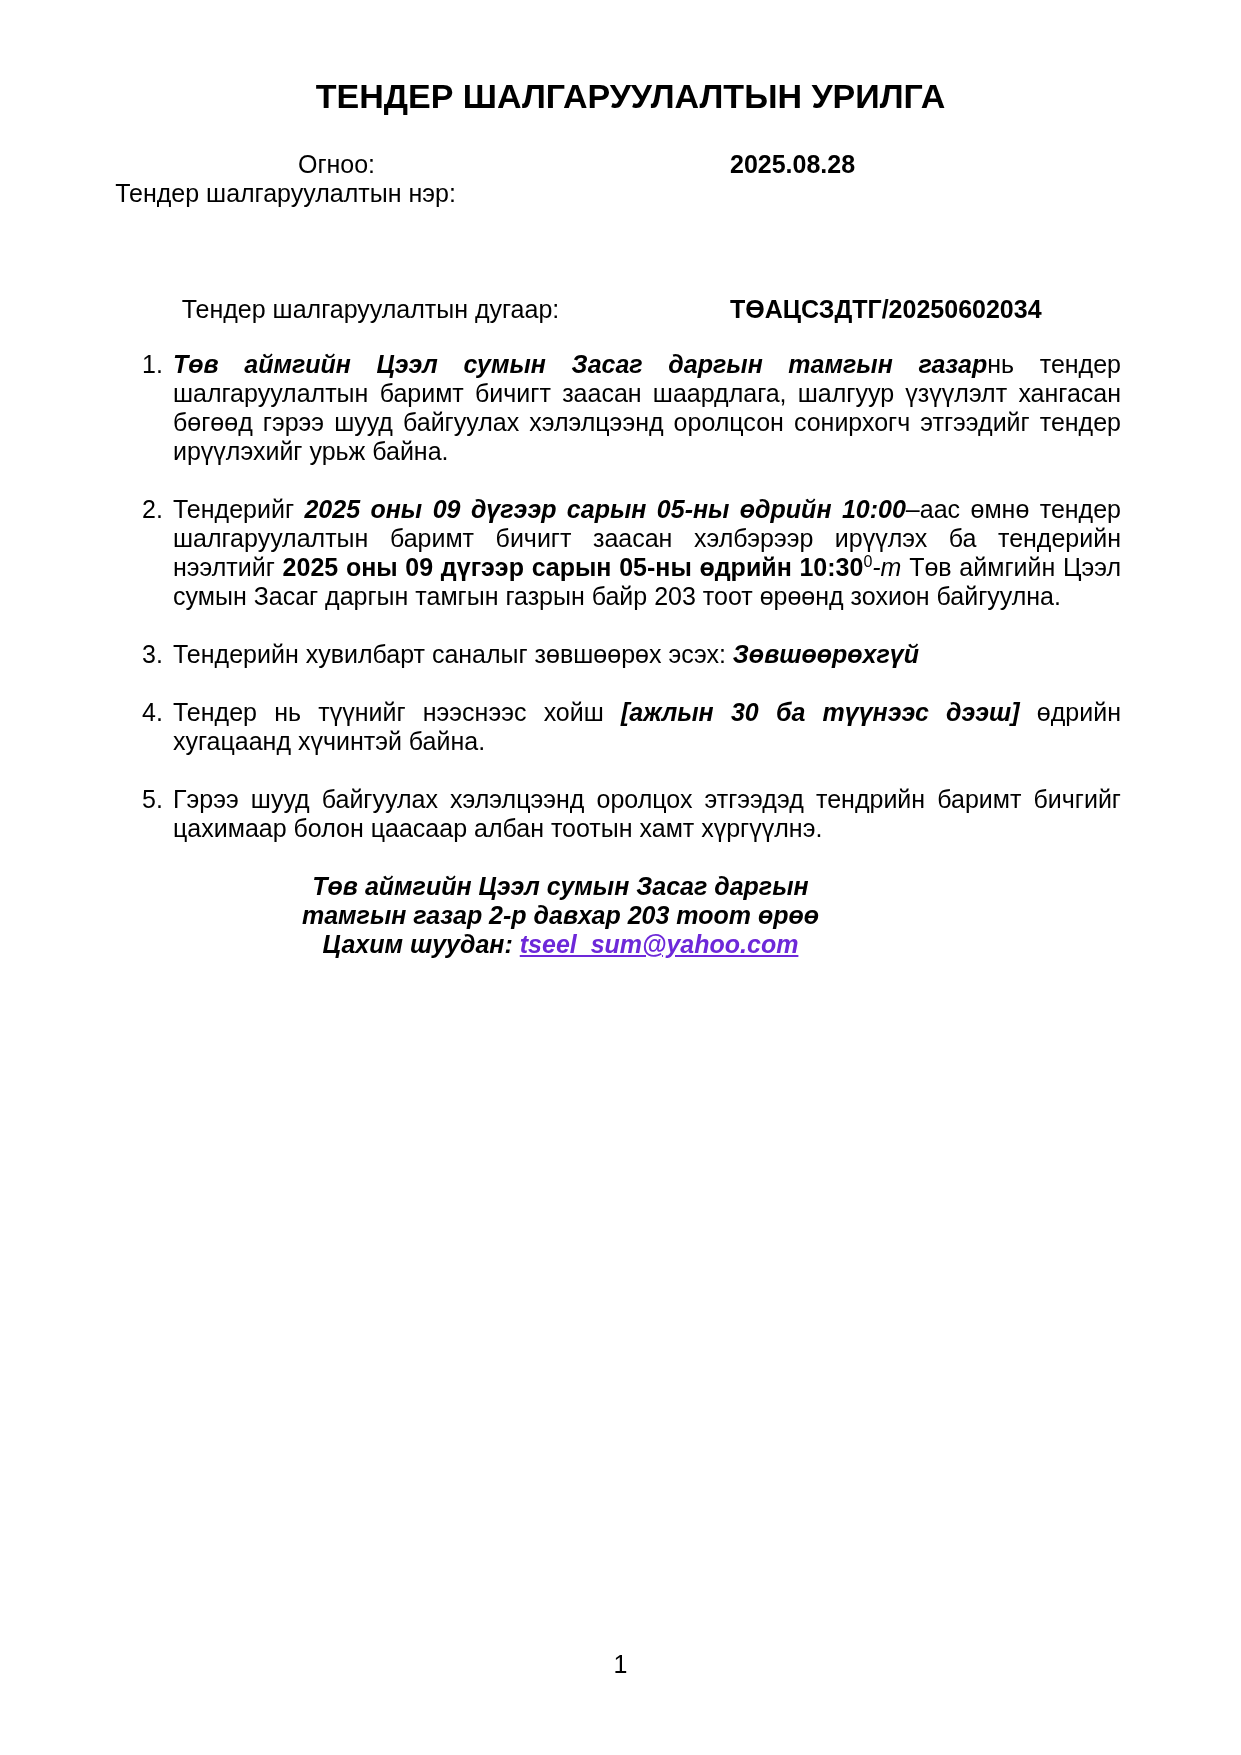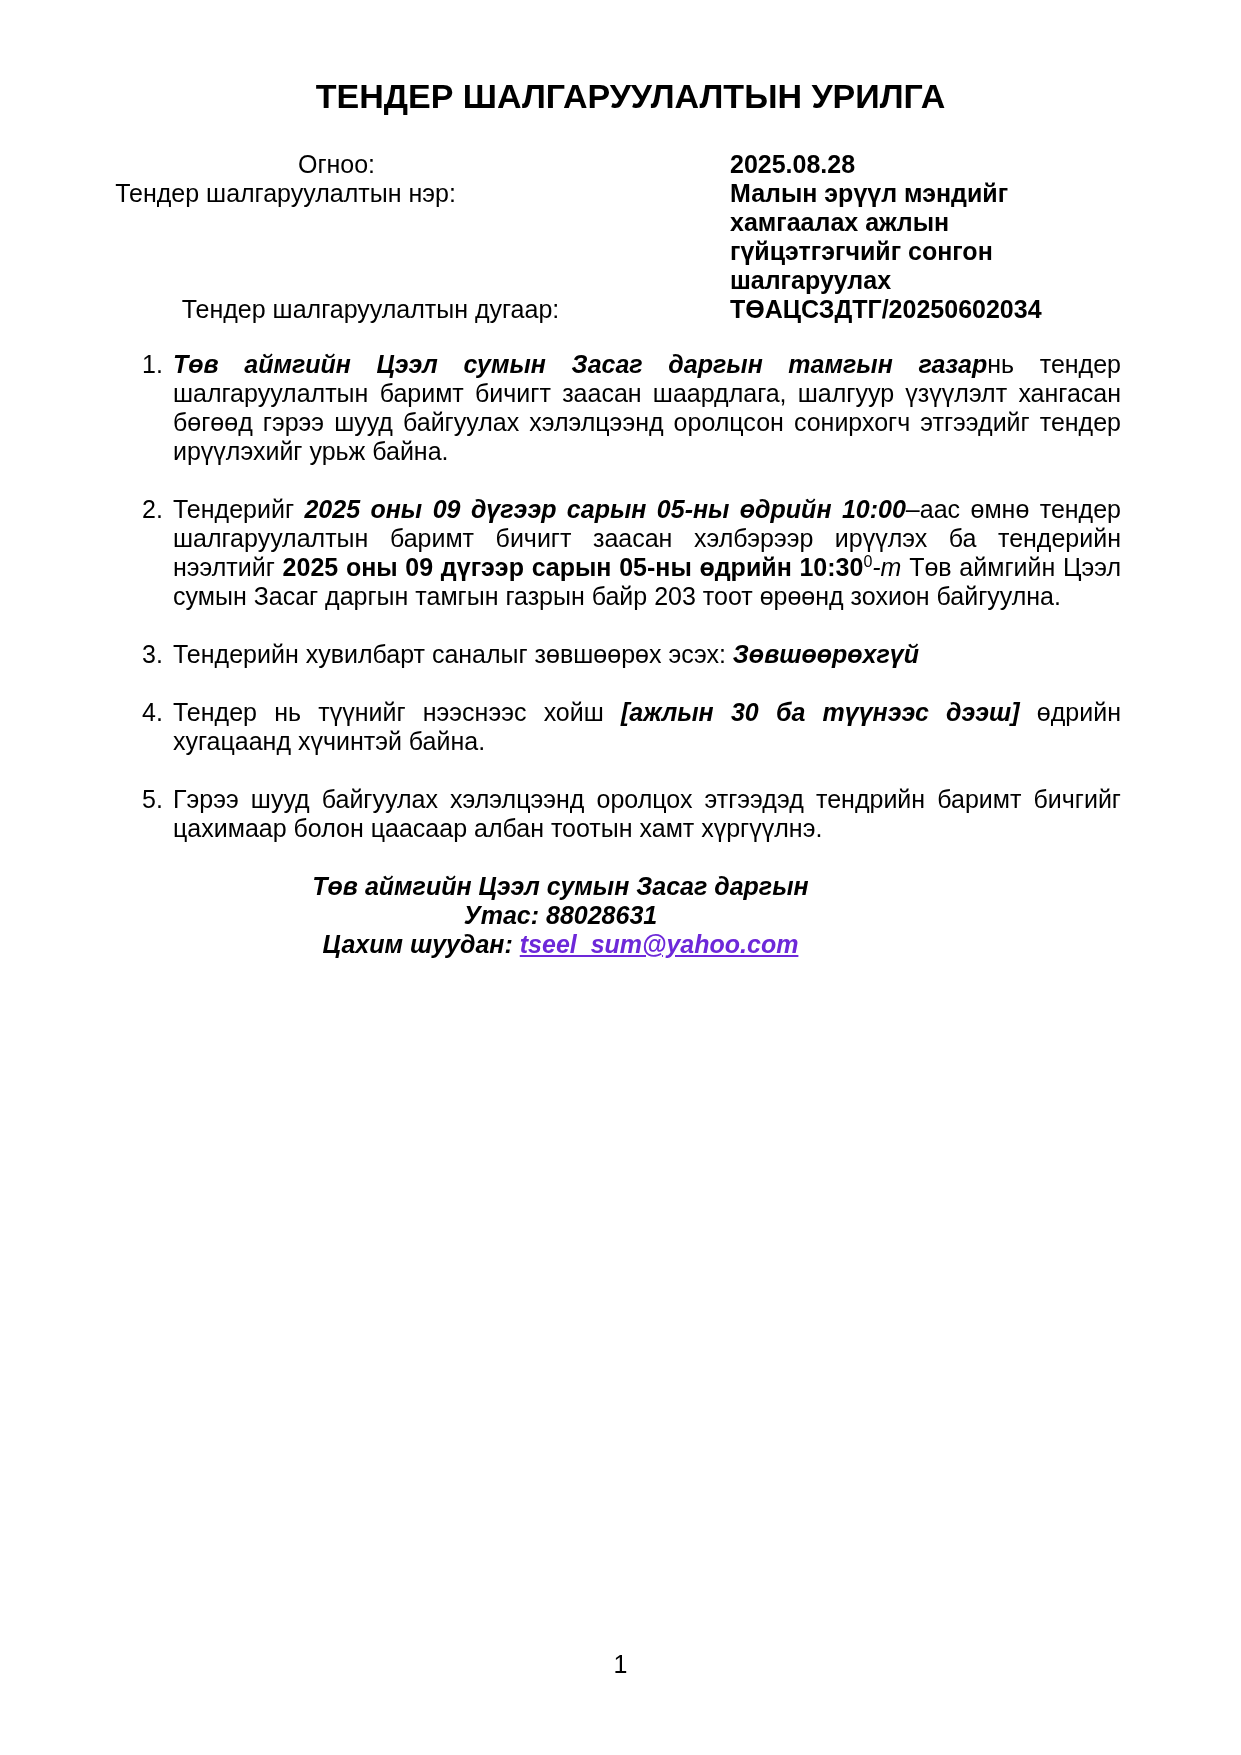--- a/index.html
+++ b/index.html
@@ -49,21 +49,20 @@
 <body>
 
 <div class="page">
 
   <div class="doc-title">ТЕНДЕР ШАЛГАРУУЛАЛТЫН УРИЛГА</div>
 
   <div class="hdr-label row1">Огноо:</div>
   <div class="hdr-value row1">2025.08.28</div>
 
   <div class="hdr-label row2">Тендер шалгаруулалтын нэр:</div>
-  <div class="hdr-value row2">Малын эрүүл мэндийг хамгаалах ажлын гүйцэтгэгчийг сонгон шалгаруулах</div>
 
   <div class="hdr-label row3">Тендер шалгаруулалтын дугаар:</div>
   <div class="hdr-value row3">ТӨАЦСЗДТГ/20250602034</div>
 
   <div class="body-list">
 
     <div class="item">
       <span class="num">1.</span>
       <span class="bi">Төв аймгийн Цээл сумын Засаг даргын тамгын газар</span><span>нь тендер шалгаруулалтын баримт бичигт заасан шаардлага, шалгуур үзүүлэлт хангасан бөгөөд гэрээ шууд байгуулах хэлэлцээнд оролцсон сонирхогч этгээдийг тендер ирүүлэхийг урьж байна.</span>
     </div>
@@ -85,19 +84,19 @@
 
     <div class="item">
       <span class="num">5.</span>
       <span>Гэрээ шууд байгуулах хэлэлцээнд оролцох этгээдэд тендрийн баримт бичгийг цахимаар болон цаасаар албан тоотын хамт хүргүүлнэ.</span>
     </div>
 
   </div>
 
   <div class="contact">
     <div class="line">Төв аймгийн Цээл сумын Засаг даргын</div>
-    <div class="line">Утас: 88028631</div>
+    <div class="line">тамгын газар 2-р давхар 203 тоот өрөө</div>
     <div class="line"><span>Цахим шуудан: </span><a class="email-link">tseel_sum@yahoo.com</a></div>
   </div>
 
   <div class="page-number">1</div>
 
 </div>
 
 </body></html>

